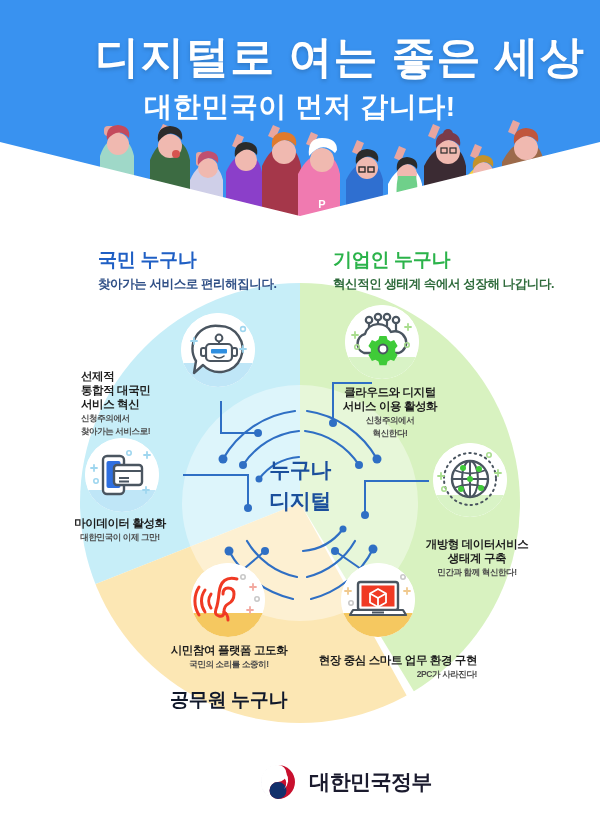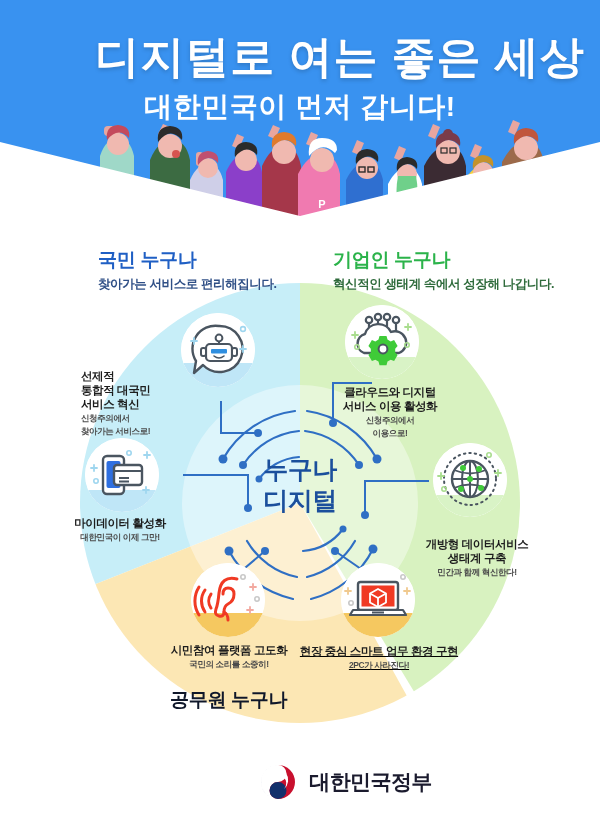--- a/index.html
+++ b/index.html
@@ -78,25 +78,25 @@
   #node-opendata{left:358px;top:160px;}
   #node-opendata .ico{left:32px;top:0;}
   #node-opendata .lbl{left:-4px;top:94px;text-align:center;width:160px;}
 
   #node-citizenpf{left:110px;top:280px;}
   #node-citizenpf .ico{left:38px;top:0;}
   #node-citizenpf .lbl{left:-12px;top:80px;text-align:center;width:176px;}
 
   #node-smartwork{left:260px;top:280px;}
   #node-smartwork .ico{left:38px;top:0;}
-  #node-smartwork .lbl{left:-22px;top:81px;text-align:center;width:196px;text-decoration:underline;}
+  #node-smartwork .lbl{left:-22px;top:90px;text-align:right;width:196px;}
 
   #center-label{
     position:absolute;left:187px;top:171px;width:140px;text-align:center;
-    color:#1b4f9c;font-size:25px;font-weight:bold;line-height:31px;letter-spacing:-.5px;
+    color:#1b4f9c;font-size:21px;font-weight:bold;line-height:31px;letter-spacing:-.5px;
   }
 
   
   #footer{
     position:absolute;left:8px;top:755px;width:600px;height:54px;
     display:flex;align-items:center;justify-content:center;gap:9px;padding-left:36px;
   }
   #gov-name{font-size:21px;font-weight:bold;color:#1b1b2e;letter-spacing:-.6px;}
 </style>
 </head>
@@ -341,21 +341,21 @@
             <line x1="63" y1="19" x2="63" y2="25"></line>
         </g>
         <circle cx="12" cy="42" r="2.2" fill="none" stroke="#a9dd8e" stroke-width="1.6"></circle>
         <circle cx="62" cy="40" r="2.2" fill="none" stroke="#a9dd8e" stroke-width="1.6"></circle>
       </svg>
     </div>
     <div class="lbl">
       <div class="l1">클라우드와 디지털</div>
       <div class="l1">서비스 이용 활성화</div>
       <div class="l2">신청주의에서</div>
-      <div class="l2">이용으로!</div>
+      <div class="l2">혁신한다!</div>
     </div>
   </div>
 
   <div class="node" id="node-mydata">
     <div class="ico">
       <svg viewBox="0 0 74 74" width="74" height="74">
         <circle cx="37" cy="37" r="37" fill="#ffffff"></circle>
         <path d="M0 52 a37 37 0 0 0 74 0z" fill="#bfe6f7"></path>
         <rect x="18" y="18" width="21" height="38" rx="4" fill="#ffffff" stroke="#4a5560" stroke-width="2.4"></rect>
         <rect x="21.5" y="23" width="14" height="27" rx="2" fill="#2f6fe0"></rect>

